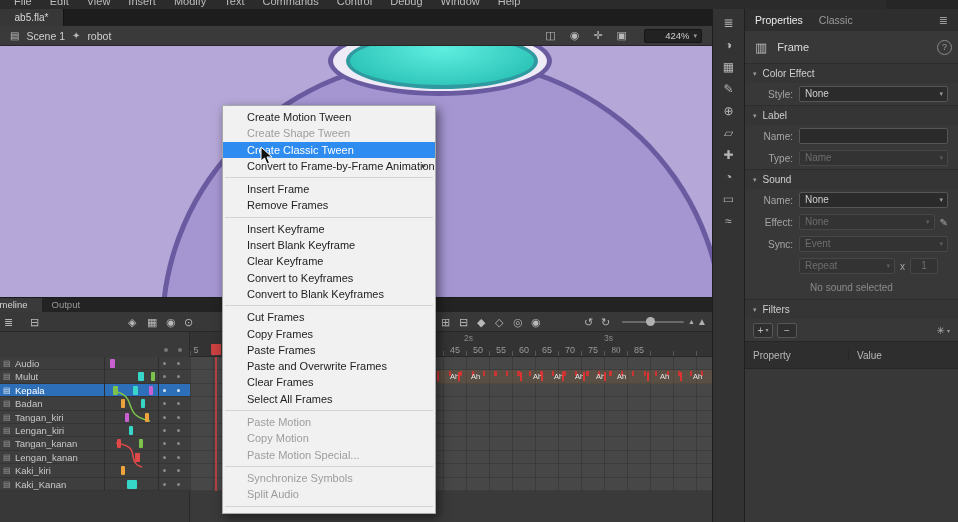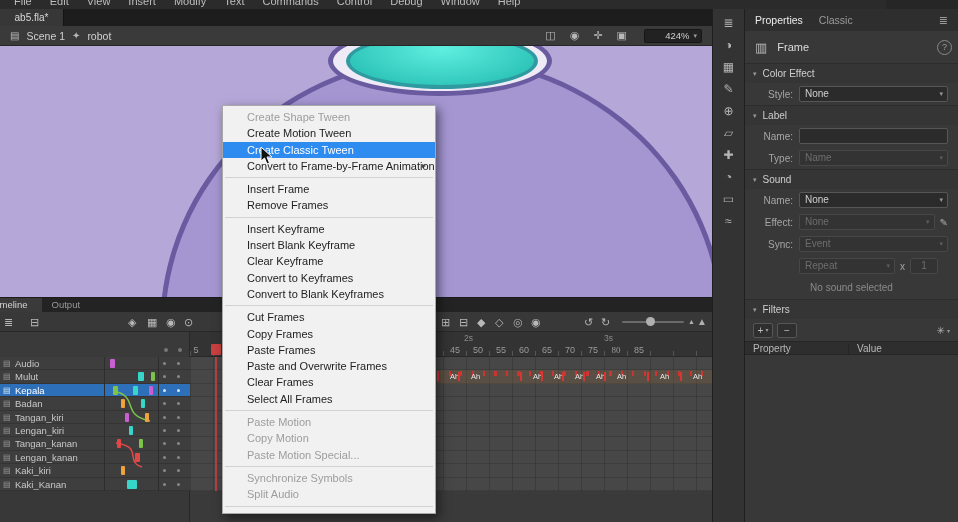--- a/index.html
+++ b/index.html
@@ -90,21 +90,21 @@
 .pencil{margin-left:5px;color:#a8a8a8;font-size:10px}
 .rep{flex:none;width:96px}
 .xlab{margin:0 5px;color:#a5a5a5}
 .cnt{flex:none;width:28px;text-align:center}
 .p-status{height:22px;text-align:center;line-height:22px;color:#8a8a8a}
 .f-toolbar{height:22px;display:flex;align-items:center;padding:0 8px;gap:4px}
 .fbtn{min-width:20px;height:15px;border:1px solid #565656;background:#2f2f2f;border-radius:2px;text-align:center;line-height:13px;color:#c0c0c0;font-size:10px;display:flex;align-items:center;justify-content:center;gap:2px;padding:0 3px}
 .fbtn .caret{font-size:6px;color:#9a9a9a}
 .f-gear{margin-left:auto;color:#b0b0b0;display:flex;align-items:center;gap:2px}
 .f-gear .caret{font-size:6px;color:#9a9a9a}
-.f-cols{height:14px;background:#2e2e2e;border-top:1px solid #262626;border-bottom:1px solid #262626;display:flex;align-items:center;color:#b8b8b8}
+.f-cols{height:28px;background:#2e2e2e;border-top:1px solid #262626;border-bottom:1px solid #262626;display:flex;align-items:center;color:#b8b8b8}
 .f-cols .c1{width:104px;padding-left:8px;border-right:1px solid #262626}
 .f-cols .c2{padding-left:8px}
 
 
 #ctxmenu{position:absolute;left:222px;top:105px;width:214px;background:#f1f1f1;border:1px solid #a8a8a8;box-shadow:3px 4px 10px rgba(0,0,0,.5);padding:3px 0;z-index:50}
 .mi{position:relative;height:16.3px;line-height:16.3px;font-size:11px;color:#222;padding-left:24px;white-space:nowrap}
 .mi.disabled{color:#9d9d9d}
 .mi.highlighted{background:#2e8cf0;color:#fff}
 .arr{position:absolute;right:9px;top:0;font-size:8px;line-height:16.3px;color:#444}
 .msep{height:7px;position:relative}
@@ -398,22 +398,22 @@
         <span class="caret" data-name="chevron-down-icon">▾</span>
       </span>
     </div>
     <div class="f-cols" data-name="filters-table-header">
       <span class="c1" data-name="property-column-header">Property</span>
       <span class="c2" data-name="value-column-header">Value</span>
     </div>
   </div>
 
   <div id="ctxmenu" data-name="context-menu">
+      <div class="mi normal" data-name="menu-item-create-motion-tween"><span class="mi-label" data-name="menu-item-label">Create Motion Tween</span></div>
       <div class="mi disabled" data-name="menu-item-create-shape-tween"><span class="mi-label" data-name="menu-item-label">Create Shape Tween</span></div>
-      <div class="mi normal" data-name="menu-item-create-motion-tween"><span class="mi-label" data-name="menu-item-label">Create Motion Tween</span></div>
       <div class="mi highlighted" data-name="menu-item-create-classic-tween"><span class="mi-label" data-name="menu-item-label">Create Classic Tween</span></div>
       <div class="mi normal" data-name="menu-item-convert-to-frame-by-frame-animation"><span class="mi-label" data-name="menu-item-label">Convert to Frame-by-Frame Animation</span><span class="arr" data-name="submenu-arrow-icon">▸</span></div>
       <div class="msep" data-name="menu-separator"></div>
       <div class="mi normal" data-name="menu-item-insert-frame"><span class="mi-label" data-name="menu-item-label">Insert Frame</span></div>
       <div class="mi normal" data-name="menu-item-remove-frames"><span class="mi-label" data-name="menu-item-label">Remove Frames</span></div>
       <div class="msep" data-name="menu-separator"></div>
       <div class="mi normal" data-name="menu-item-insert-keyframe"><span class="mi-label" data-name="menu-item-label">Insert Keyframe</span></div>
       <div class="mi normal" data-name="menu-item-insert-blank-keyframe"><span class="mi-label" data-name="menu-item-label">Insert Blank Keyframe</span></div>
       <div class="mi normal" data-name="menu-item-clear-keyframe"><span class="mi-label" data-name="menu-item-label">Clear Keyframe</span></div>
       <div class="mi normal" data-name="menu-item-convert-to-keyframes"><span class="mi-label" data-name="menu-item-label">Convert to Keyframes</span></div>

